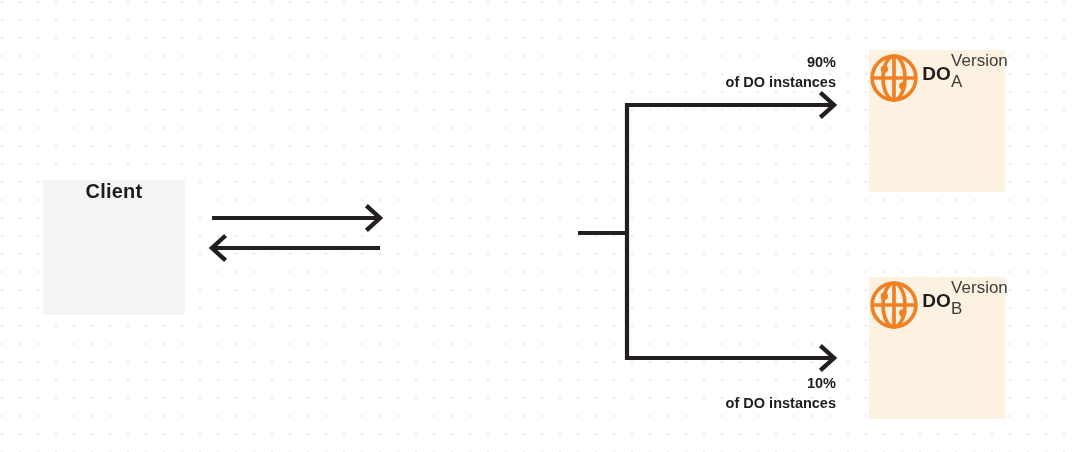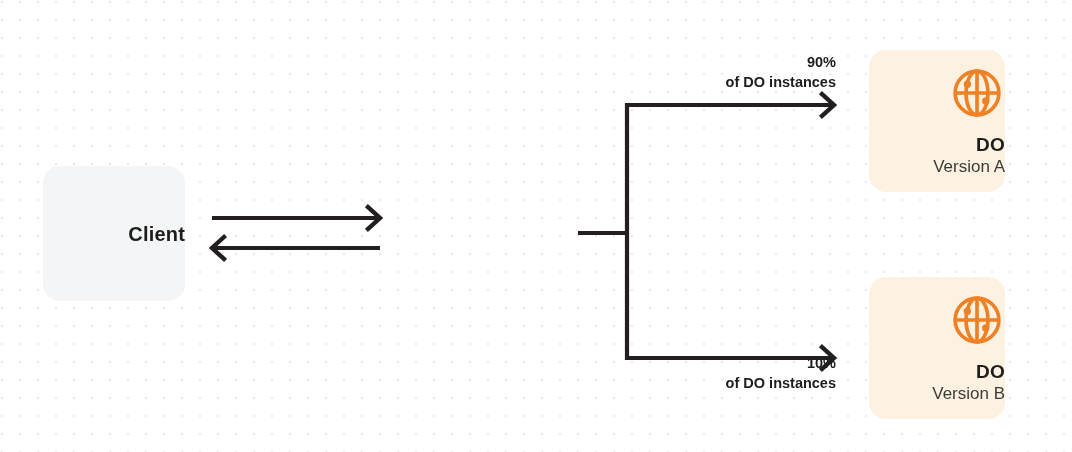--- a/index.html
+++ b/index.html
@@ -21,40 +21,40 @@
     background-image: radial-gradient(circle at 1px 1px, #e9e9ec 1.35px, transparent 1.45px);
     background-size: 18px 18px;
     background-position: 1px 1px;
   }
 
   
   .node {
     position: absolute;
     box-sizing: border-box;
     display: flex;
-    flex-direction: column;
-    align-items: flex-end;
+    flex-direction: row;
+    align-items: flex-start;
     justify-content: center;
-    border-radius: 17px;
+    border-radius: 1px;
   }
   .node-title {
     font-weight: bold;
     color: #1d1d1b;
     letter-spacing: 0.2px;
     line-height: 1.1;
   }
   .node-sub {
     color: #3c3c39;
     line-height: 1.25;
   }
 
   
   #client-node {
     left: 43px;
-    top: 166px;
+    top: 180px;
     width: 142px;
     height: 135px;
     background: #f4f5f7;
   }
   #client-node .node-title { font-size: 20px; }
 
   
   #worker-node {
     left: 409px;
     top: 164px;
@@ -90,21 +90,21 @@
   .edge-label {
     position: absolute;
     text-align: right;
     font-size: 14.5px;
     font-weight: bold;
     color: #1d1d1b;
     line-height: 1.35;
     white-space: nowrap;
   }
   #label-top    { left: 604px; top: 53px;  width: 232px; }
-  #label-bottom { left: 604px; top: 354px; width: 232px; }
+  #label-bottom { left: 604px; top: 374px; width: 232px; }
 
   .icon-wrap { display: block; line-height: 0; }
 </style>
 </head>
 <body>
 
 <div id="canvas">
 
   <svg id="wires" viewBox="0 0 1072 452" width="1072" height="452">
 

